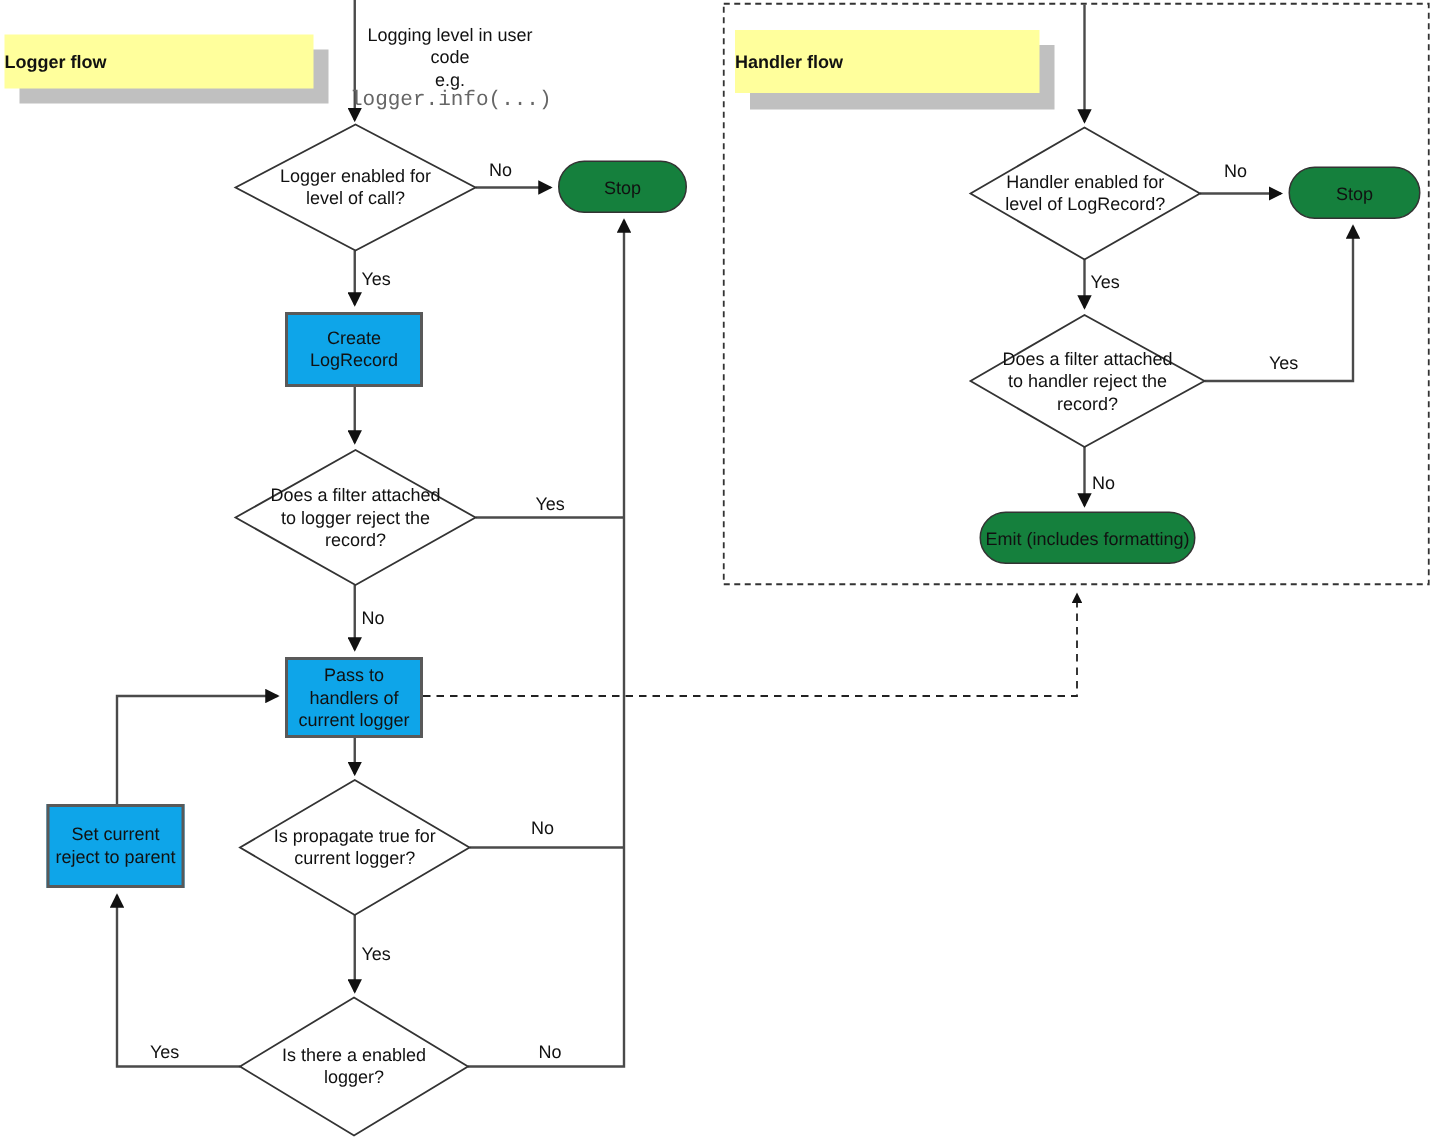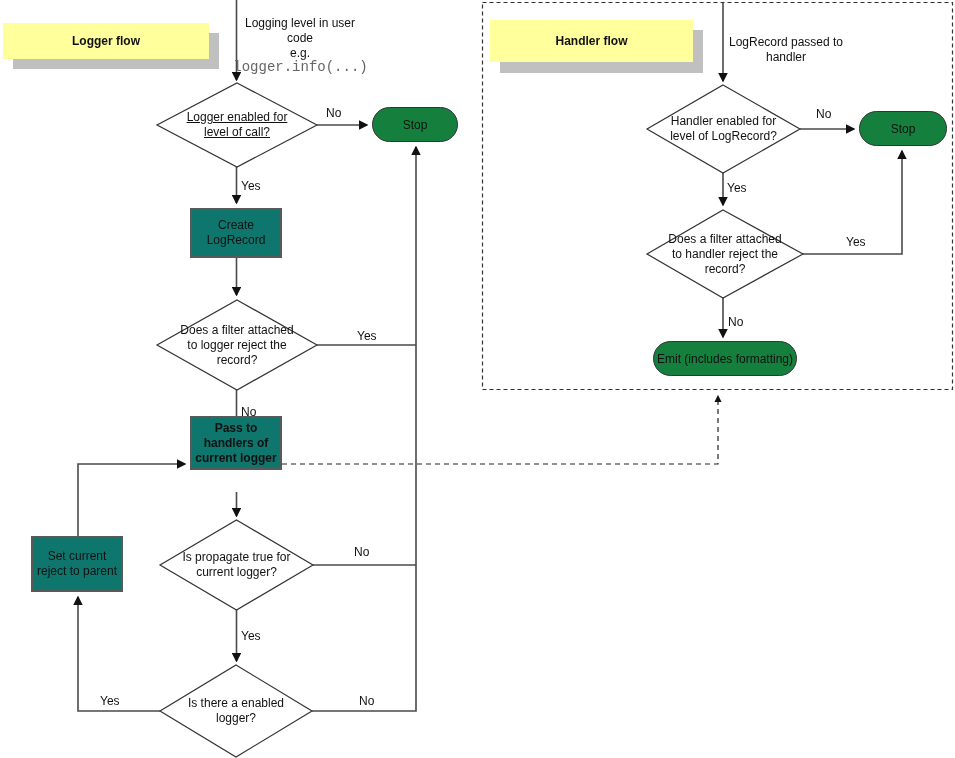--- a/index.html
+++ b/index.html
@@ -4,23 +4,23 @@
 <style>
   :root{
     --note-fill:#ffff9c; --note-shadow:#c0c0c0; --line:#4a4a4a;
     --shape-border:#333333; --box-border:#595959; --code-text:#666666; --text:#111111;
   }
   html,body{margin:0;padding:0;background:#fff;}
   .canvas{position:relative;width:955px;height:758px;background:#fff;overflow:hidden;
           font-family:"Liberation Sans",sans-serif;color:var(--text);}
   svg.wires{position:absolute;left:0;top:0;}
   .note-shadow{position:absolute;background:var(--note-shadow);}
-  .note{position:absolute;background:var(--note-fill);display:flex;align-items:center;justify-content:center;
+  .note{position:absolute;background:var(--note-fill);display:flex;align-items:center;
         font-weight:bold;font-size:12px;}
-  .box{position:absolute;background:#0f766e;border:2px solid var(--box-border);
+  .box{position:absolute;background:#0ea5e9;border:2px solid var(--box-border);
        display:flex;align-items:center;justify-content:center;text-align:center;
        font-size:12px;line-height:15px;white-space:pre-line;}
   .pill{position:absolute;background:#15803d;border:1.4px solid var(--shape-border);border-radius:18px;
         display:flex;align-items:center;justify-content:center;text-align:center;
         font-size:12px;white-space:nowrap;}
   .dtext{position:absolute;display:flex;align-items:center;justify-content:center;text-align:center;
          font-size:12px;line-height:15px;white-space:pre;pointer-events:none;}
   .elabel{position:absolute;font-size:12px;}
   .startlabel{position:absolute;text-align:center;font-size:12px;line-height:15px;white-space:pre-line;}
   .codelabel{position:absolute;text-align:center;font-family:"Liberation Mono",monospace;
@@ -82,42 +82,40 @@
 
   <div class="note-shadow" style="left:500px;top:30px;width:203px;height:43px;"></div>
   <div class="note" style="left:490px;top:20px;width:203px;height:42px;">
     <span>Handler flow</span>
   </div>
 
   <div class="startlabel" style="left:243px;top:16px;width:114px;">Logging level in user
 code
 e.g.</div>
   <div class="codelabel" style="left:228px;top:59px;width:145px;">logger.info(...)</div>
-  <div class="startlabel" style="left:727px;top:35px;width:118px;">LogRecord passed to
-handler</div>
 
-  <div class="dtext" style="left:157px;top:83px;width:160px;height:84px;text-decoration:underline;">Logger enabled for
+  <div class="dtext" style="left:157px;top:83px;width:160px;height:84px;">Logger enabled for
 level of call?</div>
   <div class="dtext" style="left:157px;top:300px;width:160px;height:90px;">Does a filter attached
 to logger reject the
 record?</div>
   <div class="dtext" style="left:160px;top:520px;width:153px;height:90px;">Is propagate true for
 current logger?</div>
   <div class="dtext" style="left:160px;top:665px;width:152px;height:92px;">Is there a enabled
 logger?</div>
 
   <div class="dtext" style="left:647px;top:85px;width:153px;height:88px;">Handler enabled for
 level of LogRecord?</div>
   <div class="dtext" style="left:647px;top:210px;width:156px;height:88px;">Does a filter attached
 to handler reject the
 record?</div>
 
   <div class="box" style="left:190px;top:208px;width:88px;height:46px;">Create
 LogRecord</div>
-  <div class="box" style="left:190px;top:416px;width:88px;height:50px;font-weight:bold;">Pass to
+  <div class="box" style="left:190px;top:438px;width:88px;height:50px;">Pass to
 handlers of
 current logger</div>
   <div class="box" style="left:31px;top:536px;width:88px;height:52px;">Set current
 reject to parent</div>
 
   <div class="pill" style="left:372px;top:107px;width:84px;height:33px;">Stop</div>
   <div class="pill" style="left:859px;top:111px;width:86px;height:33px;">Stop</div>
   <div class="pill" style="left:653px;top:341px;width:142px;height:33px;">Emit (includes formatting)</div>
 
   <div class="elabel" style="left:326px;top:106px;">No</div>

